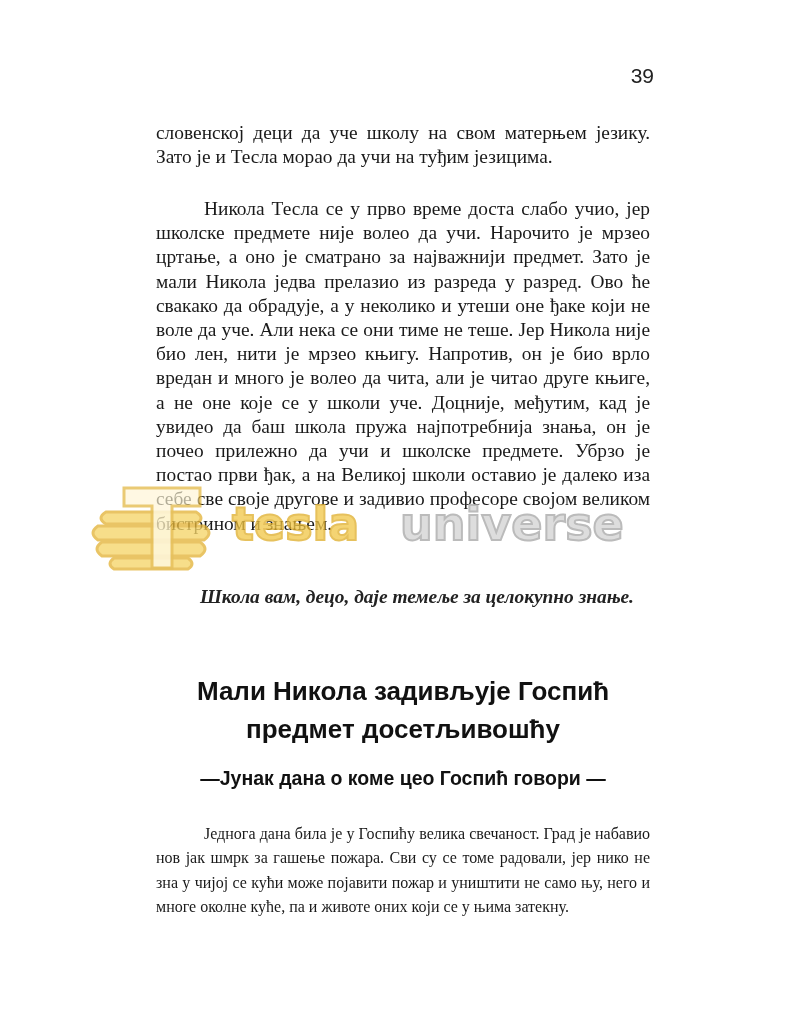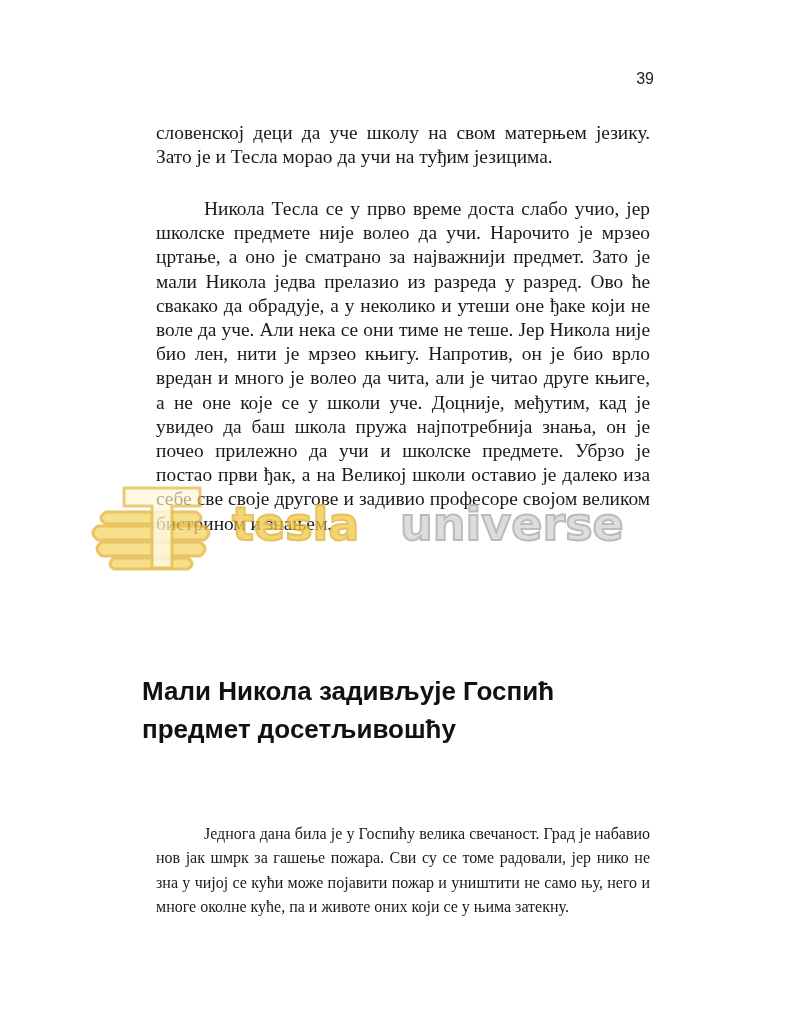--- a/index.html
+++ b/index.html
@@ -18,23 +18,23 @@
     .page {
       position: absolute;
       left: 152px;
       top: 0;
       width: 502px;
       height: 1035px;
     }
     .page-number {
       position: absolute;
       right: 0;
-      top: 70px;
+      top: 64px;
       font-family: "Liberation Sans", "DejaVu Sans", sans-serif;
-      font-size: 16px;
+      font-size: 21px;
       color: #222;
     }
     .body-text {
       position: absolute;
       left: 0;
       width: 502px;
       font-size: 19.4px;
       line-height: 24.2px;
       text-align: justify;
       margin: 0;
@@ -63,21 +63,21 @@
       margin: 0;
       text-align: justify;
       text-align-last: left;
       color: #222;
     }
     .chapter-title {
       position: absolute;
       left: -10px;
       top: 672px;
       width: 522px;
-      text-align: left;
+      text-align: center;
       font-family: "Liberation Sans", "DejaVu Sans", sans-serif;
       font-weight: bold;
       font-size: 26px;
       line-height: 38px;
       color: #111;
       margin: 0;
     }
     .subtitle {
       position: absolute;
       left: 0;
@@ -123,26 +123,28 @@
   <div class="page-number">39</div>
 
   <div class="body-text block1">
     <p>словенској деци да уче школу на свом матерњем језику. Зато је и Тесла морао да учи на туђим језицима.</p>
   </div>
 
   <div class="body-text block2">
     <p class="indent">Никола Тесла се у прво време доста слабо учио, јер школске предмете није волео да учи. Нарочито је мрзео цртање, а оно је сматрано за најважнији предмет. Зато је мали Никола једва прелазио из разреда у разред. Ово ће свакако да обрадује, а у неколико и утеши оне ђаке који не воле да уче. Али нека се они тиме не теше. Јер Никола није био лен, нити је мрзео књигу. Напротив, он је био врло вредан и много је волео да чита, али је читао друге књиге, а не оне које се у школи уче. Доцније, међутим, кад је увидео да баш школа пружа најпотребнија знања, он је почео прилежно да учи и школске предмете. Убрзо је постао први ђак, а на Великој школи оставио је далеко иза себе све своје другове и задивио професоре својом великом бистрином и знањем.</p>
   </div>
 
+  <p class="moral">Школа вам, децо, даје темеље за целокупно знање.</p>
 
   <h2 class="chapter-title">
     <span>Мали Никола задивљује Госпић</span><br>
     <span>предмет досетљивошћу</span>
   </h2>
 
+  <div class="subtitle">—Јунак дана о коме цео Госпић говори —</div>
 
   <div class="body-text block3">
     <p class="indent">Једнога дана била је у Госпићу велика свечаност. Град је набавио нов јак шмрк за гашење пожара. Сви су се томе радовали, јер нико не зна у чијој се кући може појавити пожар и уништити не само њу, него и многе околне куће, па и животе оних који се у њима затекну.</p>
   </div>
 </div>
 
 <div class="watermark">
   <svg viewBox="0 0 630 90" xmlns="http://www.w3.org/2000/svg">
 
     <g fill="none" stroke="#e3b43a" stroke-width="3">

